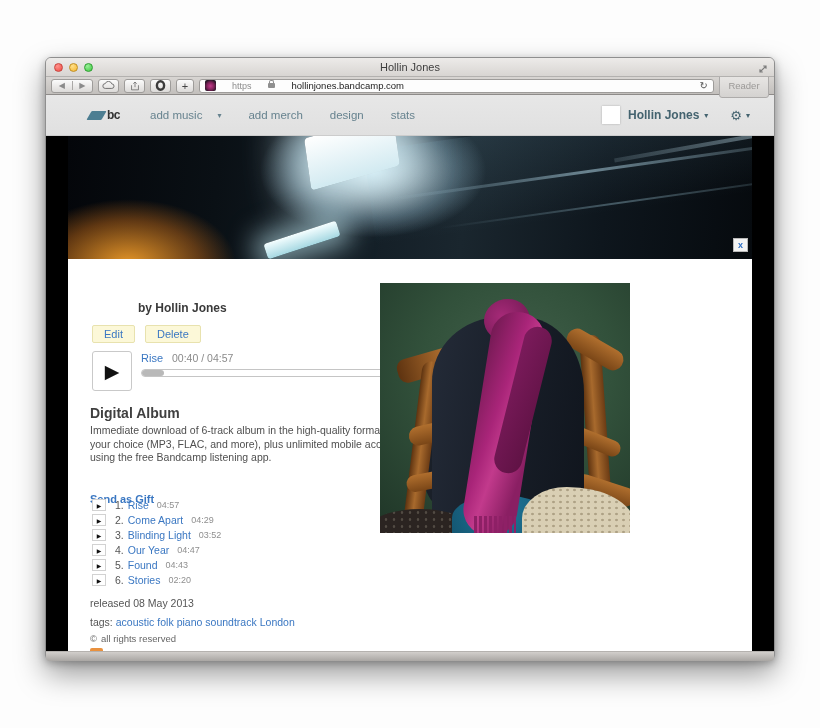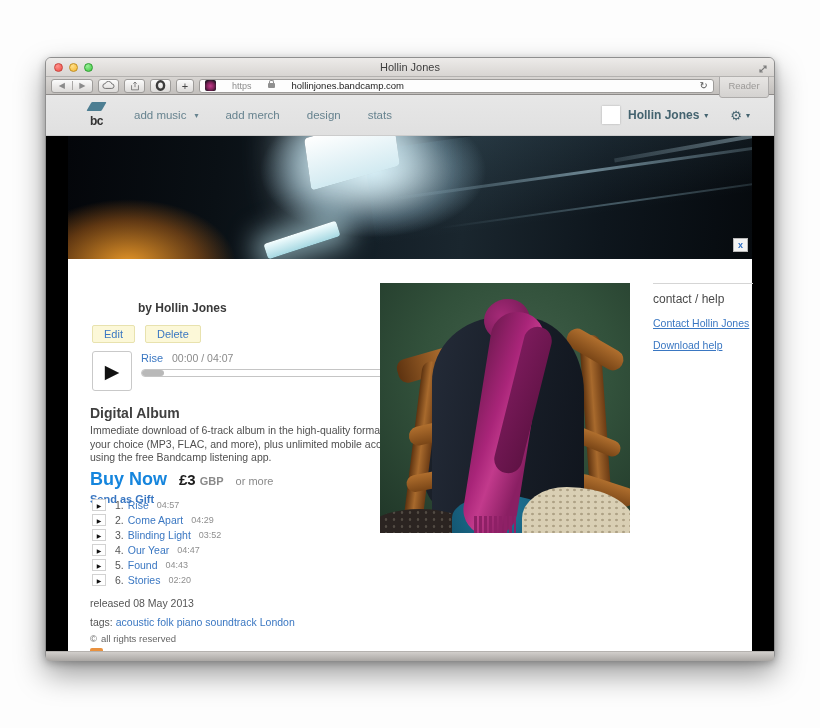--- a/index.html
+++ b/index.html
@@ -43,24 +43,24 @@
     border:1px solid #8f8f8f; border-bottom:none; border-radius:2px 2px 0 0; }
   .urltext { color:#222; }
   .refresh { margin-left:auto; color:#555; font-size:10px; }
   .reader { width:50px; height:24px; border:1px solid #adabaa; border-radius:3px;
     background:linear-gradient(#e9e7e5,#d4d2d0); color:#9b9997; font-size:9.5px;
     display:flex; align-items:center; justify-content:center; }
 
   
   .navbar { height:41px; background:linear-gradient(#e7e7e7,#e0e0e0); border-bottom:1px solid #cccccc;
     display:flex; align-items:center; padding:0 24px 0 43px; }
-  .bclogo { display:flex; align-items:center; gap:3px; margin-right:30px;flex-direction:column; }
+  .bclogo { display:flex; align-items:center; gap:3px; margin-right:30px; }
   .bcflag { width:15px; height:9px; background:#4d7e92; transform:skewX(-30deg); border-radius:1px; }
   .bctext { font-weight:bold; font-size:12px; color:#333; letter-spacing:-0.5px; }
-  .navlink { font-size:11.5px; color:#67838f; margin-right:27px; display:flex; align-items:center; gap:8px; }
+  .navlink { font-size:11.5px; color:#67838f; margin-right:27px; display:flex; align-items:center; gap:15px; }
   .caret { font-size:8px; }
   .nav-right { margin-left:auto; display:flex; align-items:center; }
   .avatar { width:18px; height:18px; background:#fff; box-shadow:0 0 2px rgba(0,0,0,.25); margin-right:8px; }
   .username { font-size:12px; font-weight:bold; color:#44636f; display:flex; align-items:center; gap:5px; }
   .gearwrap { margin-left:22px; font-size:13px; color:#44636f; display:flex; align-items:center; gap:4px; }
 
   
   .page { height:515px; background:#000; position:relative; overflow:hidden; }
   .column { width:684px; margin:0 auto; }
 
@@ -286,41 +286,35 @@
         <div class="abs admin-row">
           <button class="yellow-btn">Edit</button>
           <button class="yellow-btn">Delete</button>
         </div>
 
         <div class="abs player">
           <div class="play-big">▶</div>
           <div class="player-right">
             <div class="player-meta">
               <span class="track-link">Rise</span>
-              <span class="time-label">00:00 / 04:07</span>
+              <span class="time-label">00:40 / 04:57</span>
               <span class="next-icon">
                   <span class="tris">▶▶</span>
                   <span class="bar"></span>
                 </span>
             </div>
             <div class="progress">
               <span class="handle"></span>
             </div>
           </div>
         </div>
 
         <div class="abs digital-h">Digital Album</div>
         <div class="abs digital-desc">Immediate download of 6-track album in the high-quality format of your choice (MP3, FLAC, and more), plus unlimited mobile access using the free Bandcamp listening app.</div>
 
-        <div class="abs buy-row">
-          <span class="buy-now">Buy Now</span>
-          <span class="price">£3</span>
-          <span class="currency">GBP</span>
-          <span class="or-more">or more</span>
-        </div>
         <div class="abs gift">Send as Gift</div>
 
         <div class="abs tracks">
           <div class="track-row">
             <span class="tplay">▶</span>
             <span class="tnum">1.</span>
             <span class="ttitle">Rise</span>
             <span class="ttime">04:57</span>
           </div>
           <div class="track-row">
@@ -381,24 +375,19 @@
           <i class="knit-dark"></i>
           <i class="teal"></i>
           <i class="knit"></i>
           <i class="scarf-knot"></i>
           <i class="scarf"></i>
           <i class="scarf2"></i>
           <i class="fringe"></i>
         </div>
 
 
-        <div class="abs sidebar">
-          <div class="sb-heading">contact / help</div>
-          <a href="#" class="sb-link">Contact Hollin Jones</a>
-          <a href="#" class="sb-link">Download help</a>
-        </div>
 
       </div>
     </div>
   </div>
 
   <div class="bottombar"></div>
 </div>
 
 </body></html>

